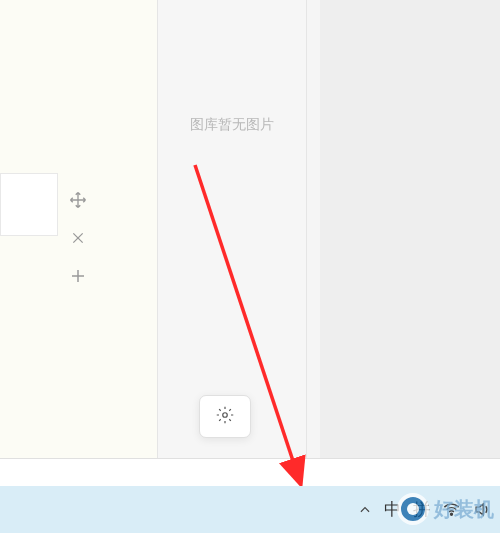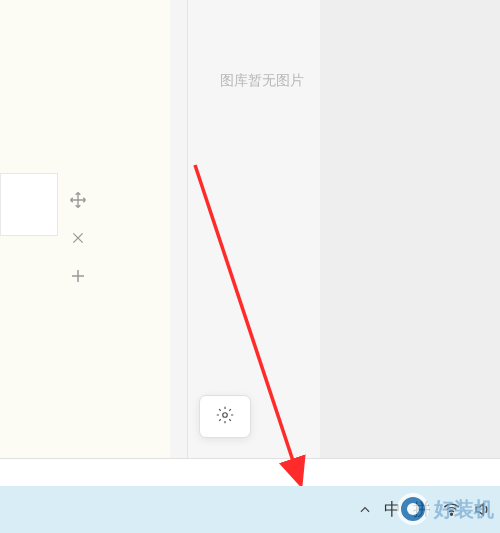--- a/index.html
+++ b/index.html
@@ -41,30 +41,30 @@
       width: 20px;
       height: 20px;
       display: flex;
       align-items: center;
       justify-content: center;
       color: #999;
       cursor: pointer;
     }
     .center-panel {
       position: absolute;
-      left: 187px;
+      left: 157px;
       top: 0;
       width: 150px;
       height: 458px;
       background: #f6f6f6;
       border-left: 1px solid #e5e5e5;
       border-right: 1px solid #e5e5e5;
       display: flex;
       justify-content: center;
-      padding-top: 72px;
+      padding-top: 116px;
     }
     .center-text {
       color: #b8b8b8;
       font-size: 14px;
     }
     .right-panel {
       position: absolute;
       left: 320px;
       top: 0;
       width: 180px;

